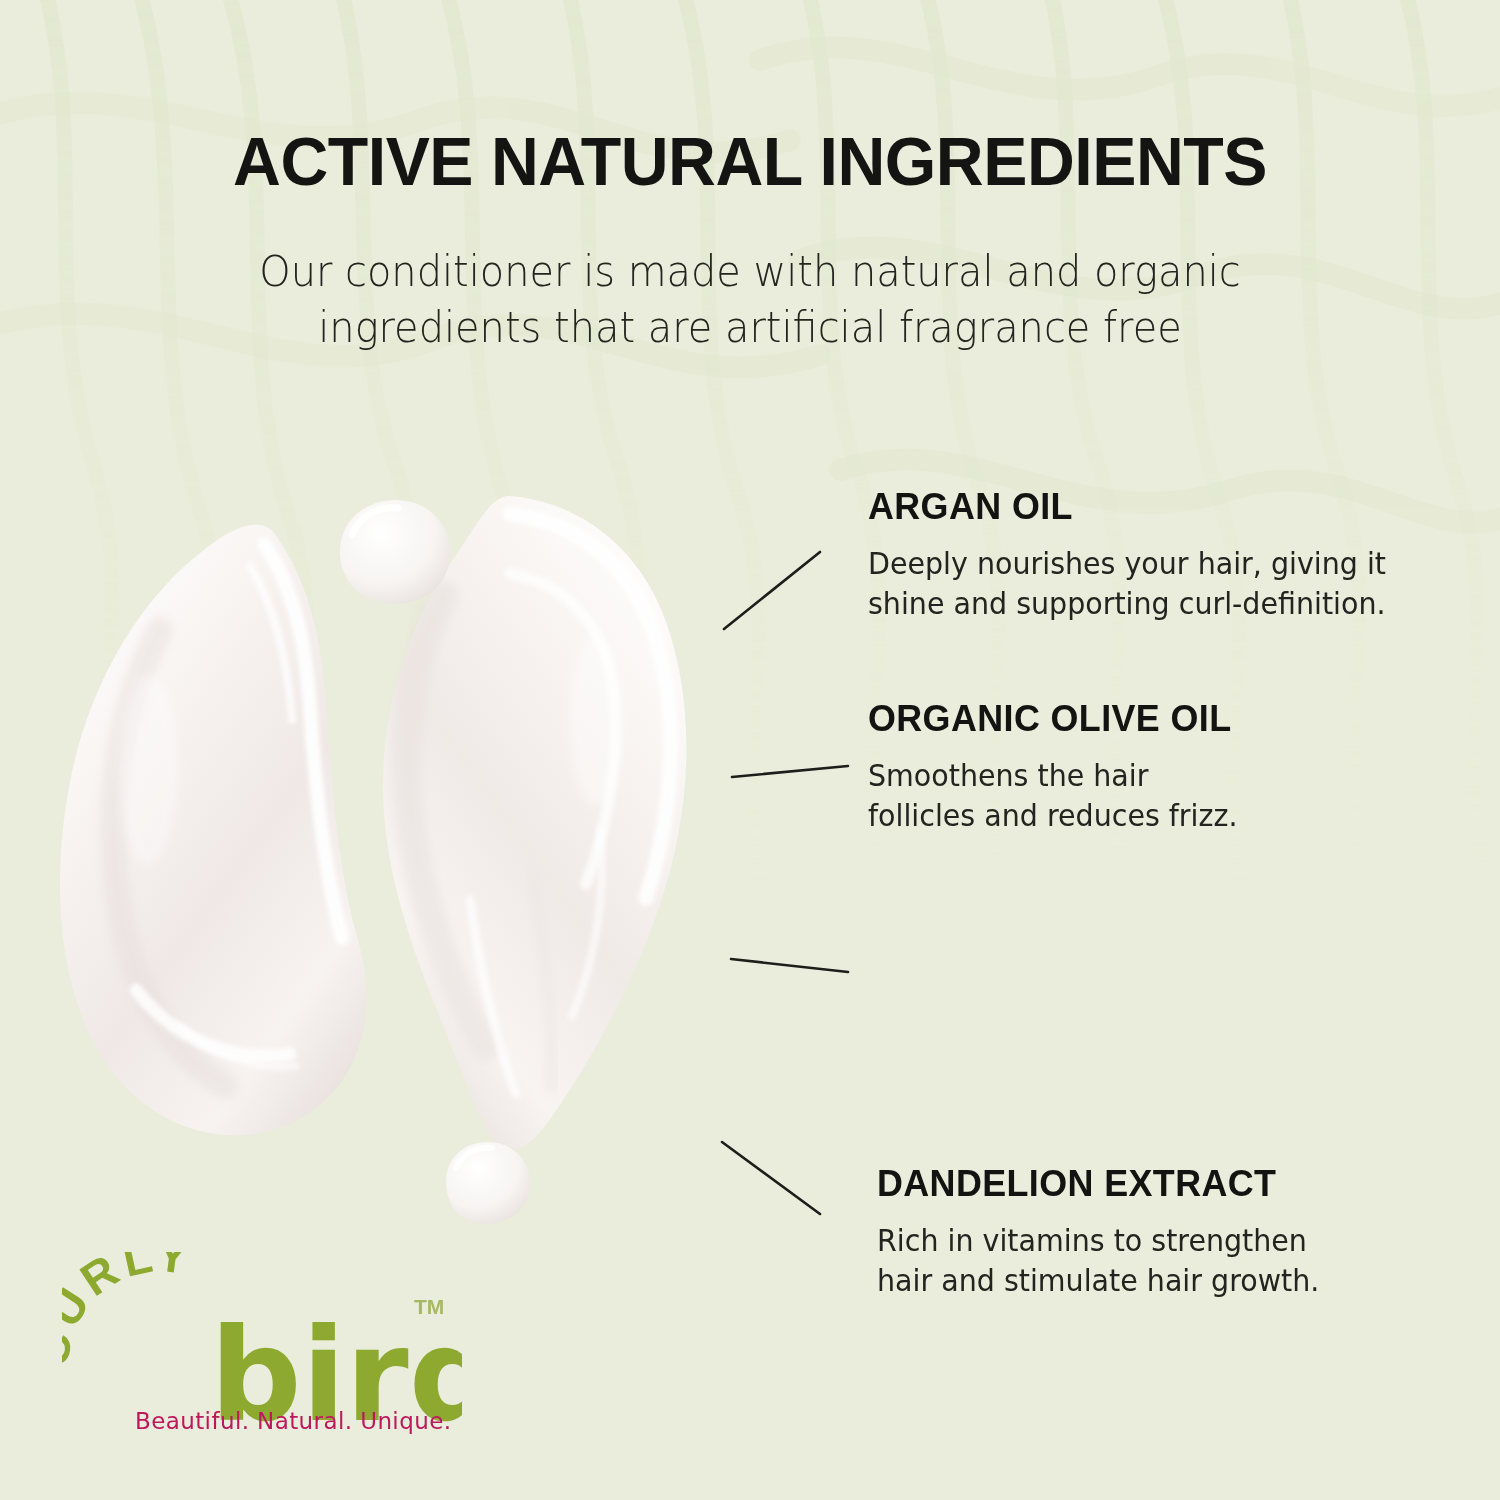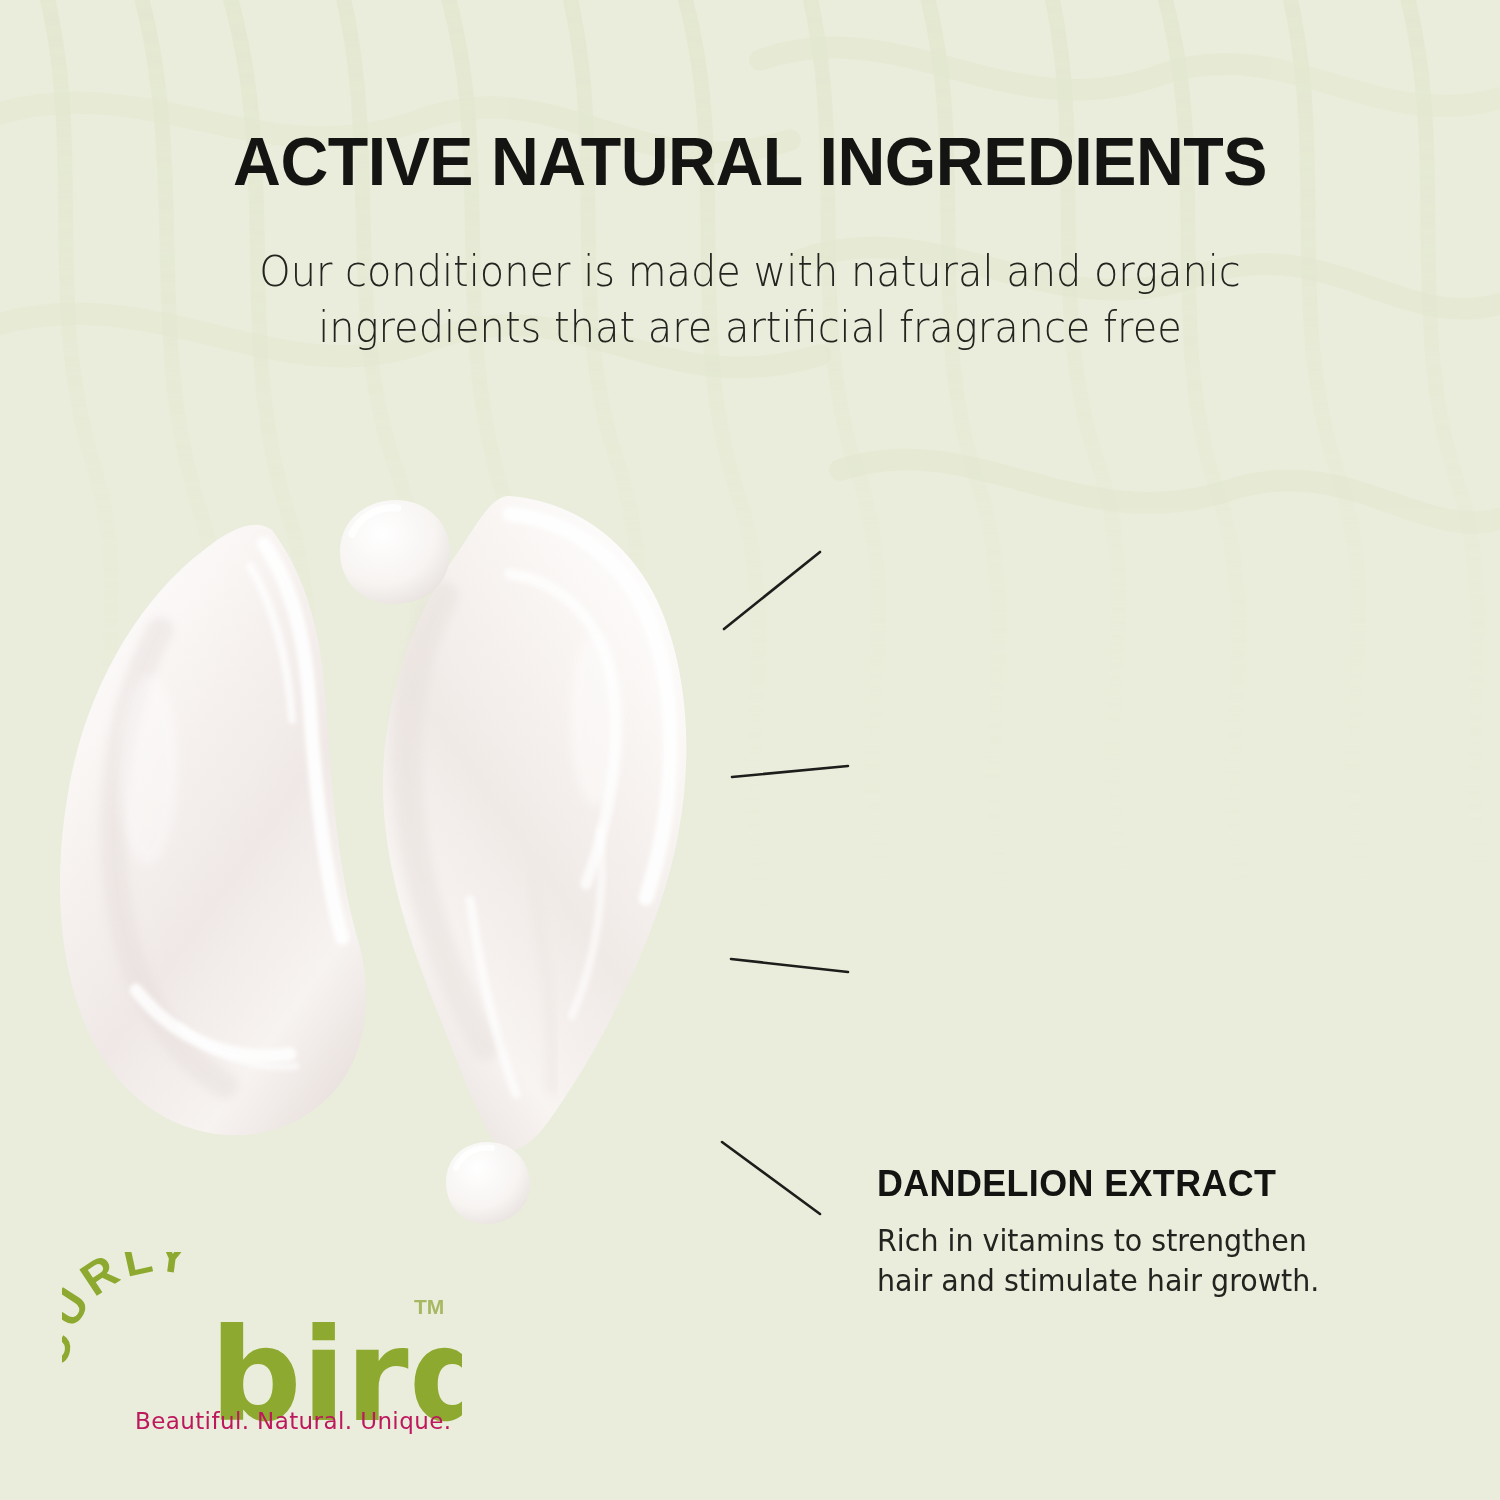--- a/index.html
+++ b/index.html
@@ -267,21 +267,35 @@
 
   <svg class="leaders" viewBox="0 0 1500 1500">
     <g stroke="#1d1d1b" stroke-width="2.6" stroke-linecap="round" fill="none">
       <line x1="724" y1="629" x2="820" y2="552"></line>
       <line x1="732" y1="777" x2="848" y2="766"></line>
       <line x1="731" y1="959" x2="848" y2="972"></line>
       <line x1="722" y1="1142" x2="820" y2="1214"></line>
     </g>
   </svg>
 
-
+  <div class="ingredient ing-1">
+    <div class="ing-name">ARGAN OIL</div>
+    <div class="ing-desc">
+      <span>Deeply nourishes your hair, giving it</span>
+      <span>shine and supporting curl-definition.</span>
+    </div>
+  </div>
+
+  <div class="ingredient ing-2">
+    <div class="ing-name">ORGANIC OLIVE OIL</div>
+    <div class="ing-desc">
+      <span>Smoothens the hair</span>
+      <span>follicles and reduces frizz.</span>
+    </div>
+  </div>
 
 
   <div class="ingredient ing-4">
     <div class="ing-name">DANDELION EXTRACT</div>
     <div class="ing-desc">
       <span>Rich in vitamins to strengthen</span>
       <span>hair and stimulate hair growth.</span>
     </div>
   </div>
 

